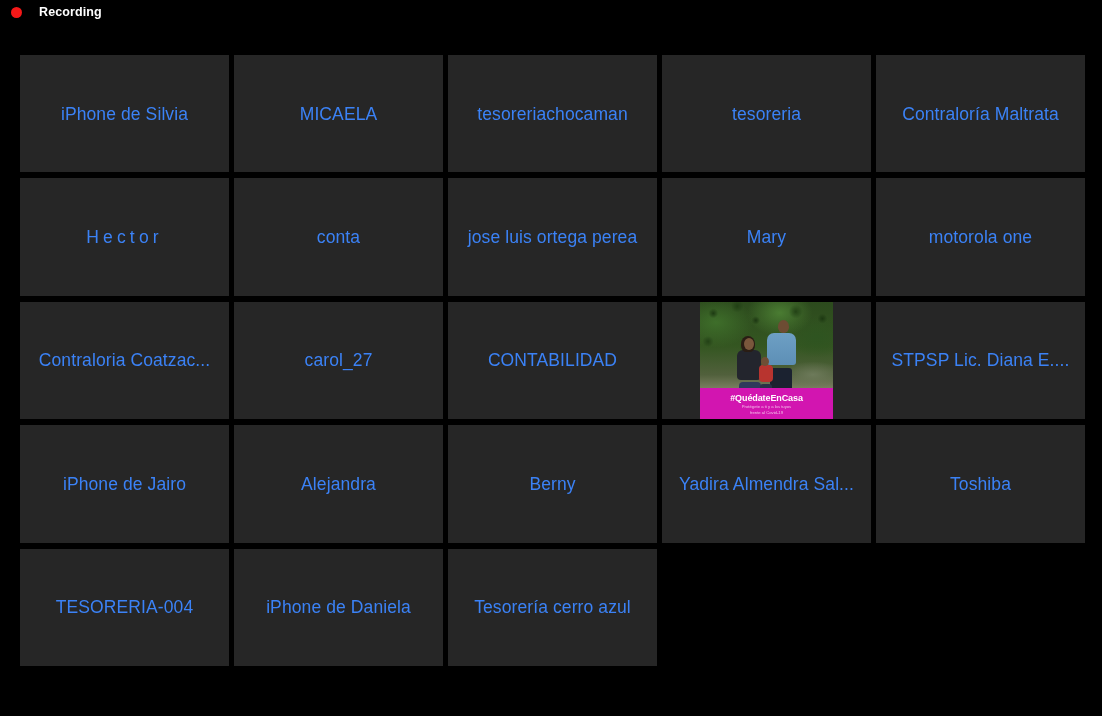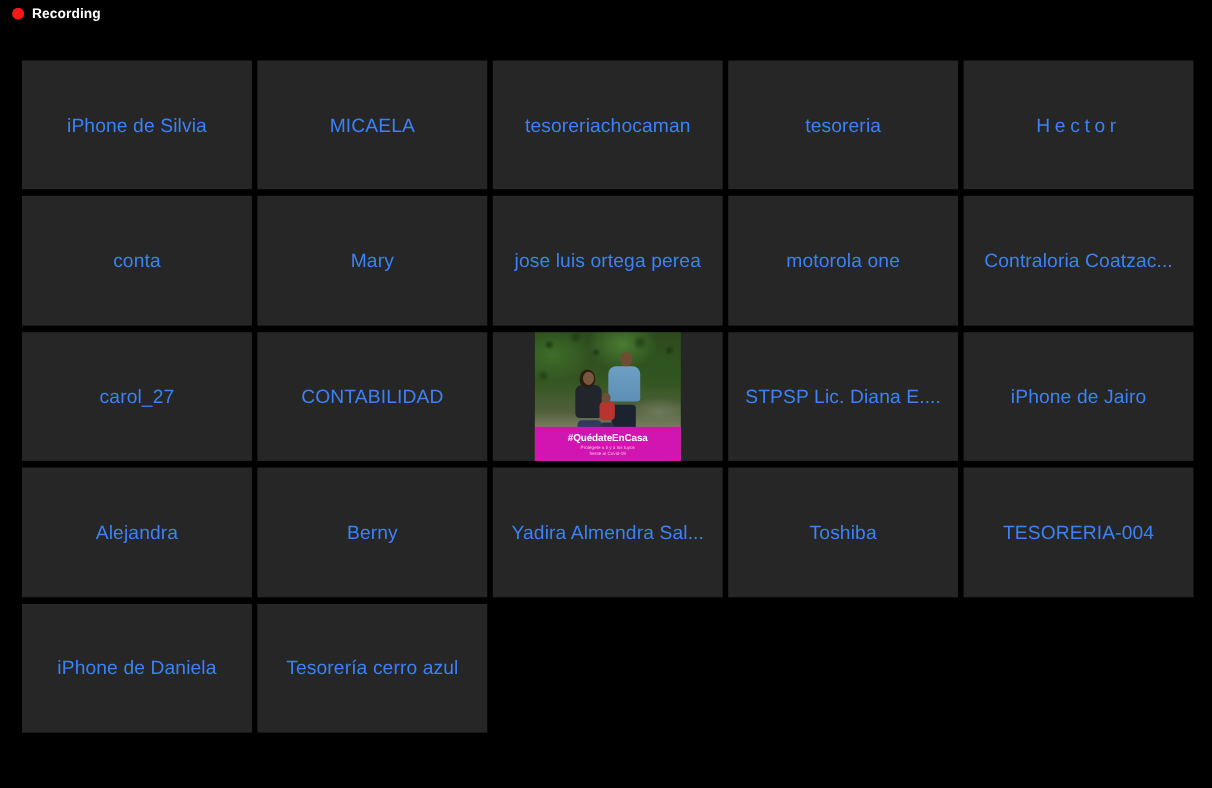--- a/index.html
+++ b/index.html
@@ -10,21 +10,21 @@
     font-family:"Liberation Sans", sans-serif;
   }
 
   
   #recording-bar {
     position:absolute;
     left:0; top:0;
     width:1102px; height:24px;
     display:flex;
     align-items:center;
-    gap:7px;
+    gap:17px;
     padding-left:11px;
     background:#000;
   }
   #rec-dot {
     width:11px; height:11px;
     border-radius:50%;
     background:#f51818;
     flex:0 0 auto;
   }
   #rec-label {
@@ -206,30 +206,33 @@
     <div class="tile">
       <div class="tile-name">MICAELA</div>
     </div>
     <div class="tile">
       <div class="tile-name">tesoreriachocaman</div>
     </div>
     <div class="tile">
       <div class="tile-name">tesoreria</div>
     </div>
     <div class="tile">
+      <div class="tile-name">Contraloría Maltrata</div>
+    </div>
+    <div class="tile">
       <div class="tile-name spaced">Hector</div>
     </div>
     <div class="tile">
       <div class="tile-name">conta</div>
     </div>
     <div class="tile">
+      <div class="tile-name">jose luis ortega perea</div>
+    </div>
+    <div class="tile">
       <div class="tile-name">Mary</div>
-    </div>
-    <div class="tile">
-      <div class="tile-name">jose luis ortega perea</div>
     </div>
     <div class="tile">
       <div class="tile-name">motorola one</div>
     </div>
     <div class="tile">
       <div class="tile-name">Contraloria Coatzac...</div>
     </div>
     <div class="tile">
       <div class="tile-name">carol_27</div>
     </div>

